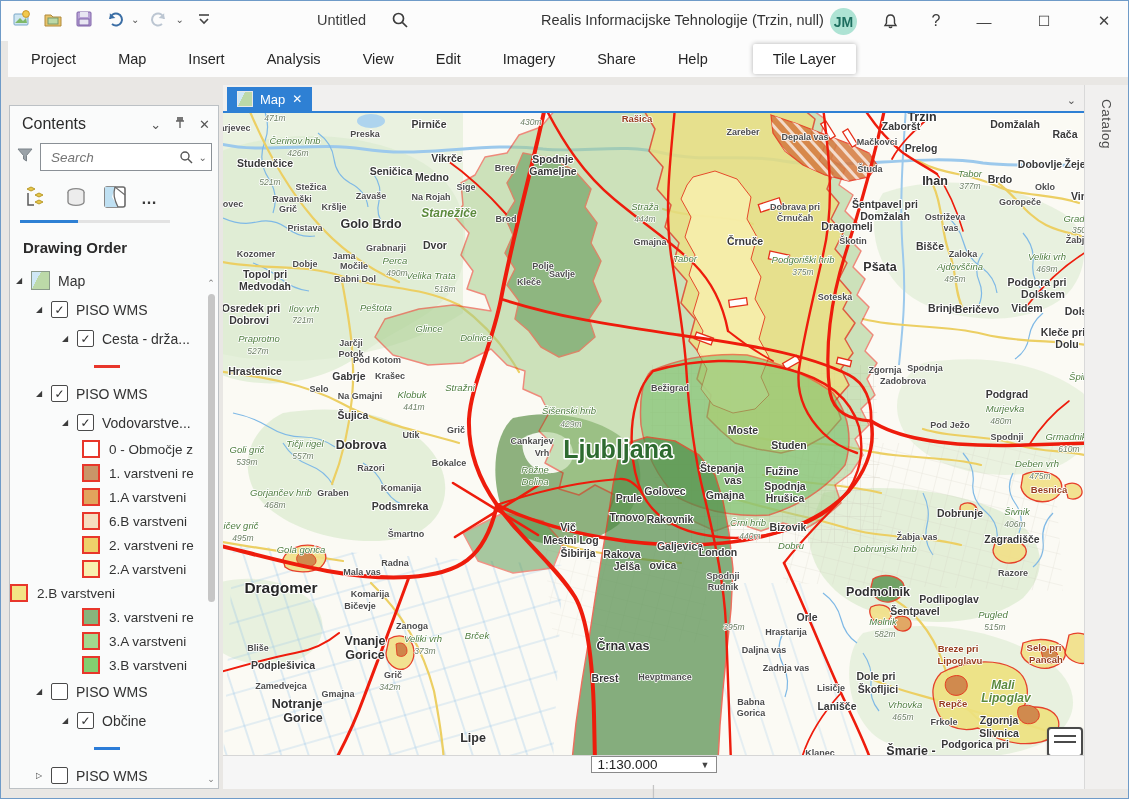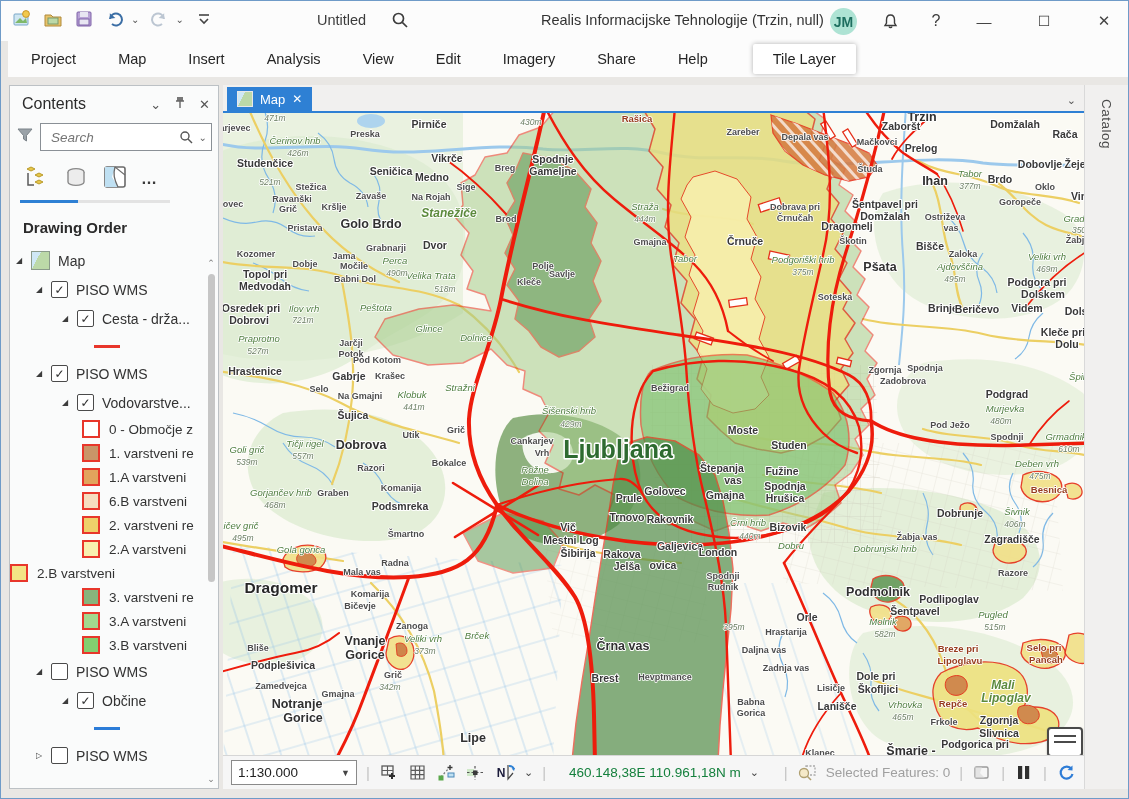--- a/index.html
+++ b/index.html
@@ -14,21 +14,21 @@
   .app-title{position:absolute;left:540px;top:11px;font-size:14.5px;color:#333;}
   .avatar{position:absolute;left:829px;top:7px;width:27px;height:27px;border-radius:50%;background:#aee3d4;color:#1e6f60;font-size:14px;font-weight:bold;display:flex;align-items:center;justify-content:center;}
   .tb-btn{position:absolute;top:8px;width:34px;height:24px;display:flex;align-items:center;justify-content:center;color:#444;font-size:15px;}
   
   .ribbon{position:absolute;top:40px;left:7px;right:0;height:36px;background:#fcfcfc;display:flex;align-items:center;padding-left:2px;}
   .rtab{padding:0 21px;font-size:14.5px;color:#262626;height:36px;display:flex;align-items:center;}
   .ctab{margin-left:24px;height:30px;background:#fff;border-radius:2px;box-shadow:0 0 5px rgba(0,0,0,.30);padding:0 20px;font-size:14.5px;color:#1f1f1f;display:flex;align-items:center;}
   
   .workspace{position:absolute;top:84px;left:0;right:0;bottom:9px;display:flex;}
   
-  .contents-panel{width:210px;margin-left:8px;background:#fafbfb;border:1px solid #bcc1c5;box-sizing:border-box;position:relative;overflow:hidden;}
+  .contents-panel{width:210px;margin-left:8px;background:#fafbfb;border:1px solid #bcc1c5;box-sizing:border-box;position:relative;overflow:hidden;margin-top:20px;}
   .cp-header{display:flex;align-items:center;padding:9px 8px 2px 12px;}
   .cp-title{flex:1;font-size:16px;color:#2b2b2b;}
   .cp-hicon{color:#555;margin-left:13px;font-size:13px;}
   .cp-search-row{display:flex;align-items:center;padding:8px 6px 2px 6px;}
   .cp-search{flex:1;display:flex;align-items:center;border:1px solid #8a9096;background:#fff;height:26px;margin-left:6px;padding:0 4px 0 8px;}
   .cp-search input{border:none;outline:none;flex:1;font-size:13.5px;font-style:italic;color:#444;width:90px;font-family:"Liberation Sans",sans-serif;background:transparent;}
   .cp-tabs{display:flex;align-items:center;gap:13px;padding:12px 0 7px 14px;}
   .cp-tabline-wrap{height:3px;margin-left:10px;width:150px;background:#e3e3e3;}
   .cp-tabline{height:3px;width:58px;background:#2e80d4;}
   .cp-section{font-weight:bold;font-size:15px;color:#2b2b2b;padding:16px 0 10px 13px;}
@@ -49,21 +49,21 @@
   .map-area{flex:1;margin-left:4px;display:flex;flex-direction:column;background:#f1f0ef;min-width:0;}
   .tabstrip{height:26px;position:relative;display:flex;align-items:flex-end;}
   .map-tab{height:24px;margin-left:4px;background:#2e80d4;color:#fff;display:flex;align-items:center;gap:7px;padding:0 10px;font-size:13px;}
   .map-tab .ticon{width:14px;height:14px;border:1px solid #e8e8e8;background:linear-gradient(118deg,#cfe8f5 0 34%,#bcd9a8 34% 100%);}
   .map-tab .tclose{font-size:12px;}
   .strip-chev{position:absolute;right:8px;bottom:4px;color:#555;font-size:11px;}
   .map-canvas-wrap{flex:1;position:relative;overflow:hidden;border-top:2px solid #2e80d4;background:#fbfaf4;}
   .popup-ico{position:absolute;left:824px;top:614px;width:32px;height:26px;background:#fff;border:2px solid #4a4a4a;border-radius:4px;box-shadow:0 1px 2px rgba(0,0,0,.3);}
   .popup-ico:before{content:"";position:absolute;left:5px;right:5px;top:6px;height:2px;background:#4a4a4a;box-shadow:0 6px 0 #4a4a4a;}
   
-  .statusbar{height:33px;background:#f6f6f6;border-top:1px solid #d6d6d6;display:flex;align-items:center;font-size:13.5px;color:#555;padding:0 8px;gap:9px;}
+  .statusbar{height:33px;background:#f6f6f6;border-top:1px solid #d6d6d6;display:flex;align-items:center;font-size:13.5px;color:#555;padding:0 8px;gap:9px;flex-direction:column;}
   .scale-box{width:112px;height:23px;border:1px solid #8a8a8a;background:#fff;display:flex;align-items:center;font-size:13.5px;color:#222;padding:0 6px;justify-content:space-between;}
   .sb-sep{color:#c4c4c4;font-size:15px;}
   .sb-ico{display:flex;align-items:center;justify-content:center;width:20px;height:20px;}
   .sb-chev{color:#444;font-size:11px;}
   .coords{color:#15803d;margin-left:14px;}
   .sb-right{margin-left:auto;display:flex;align-items:center;gap:9px;}
   .sel-txt{color:#a0a0a0;}
   
   .catalog-strip{width:44px;background:#f1f0ef;border-left:1px solid #d9d9d9;display:flex;justify-content:center;padding-top:14px;box-sizing:border-box;}
   .catalog-label{writing-mode:vertical-rl;text-orientation:sideways;font-size:13.5px;color:#4a4a4a;letter-spacing:.5px;}

